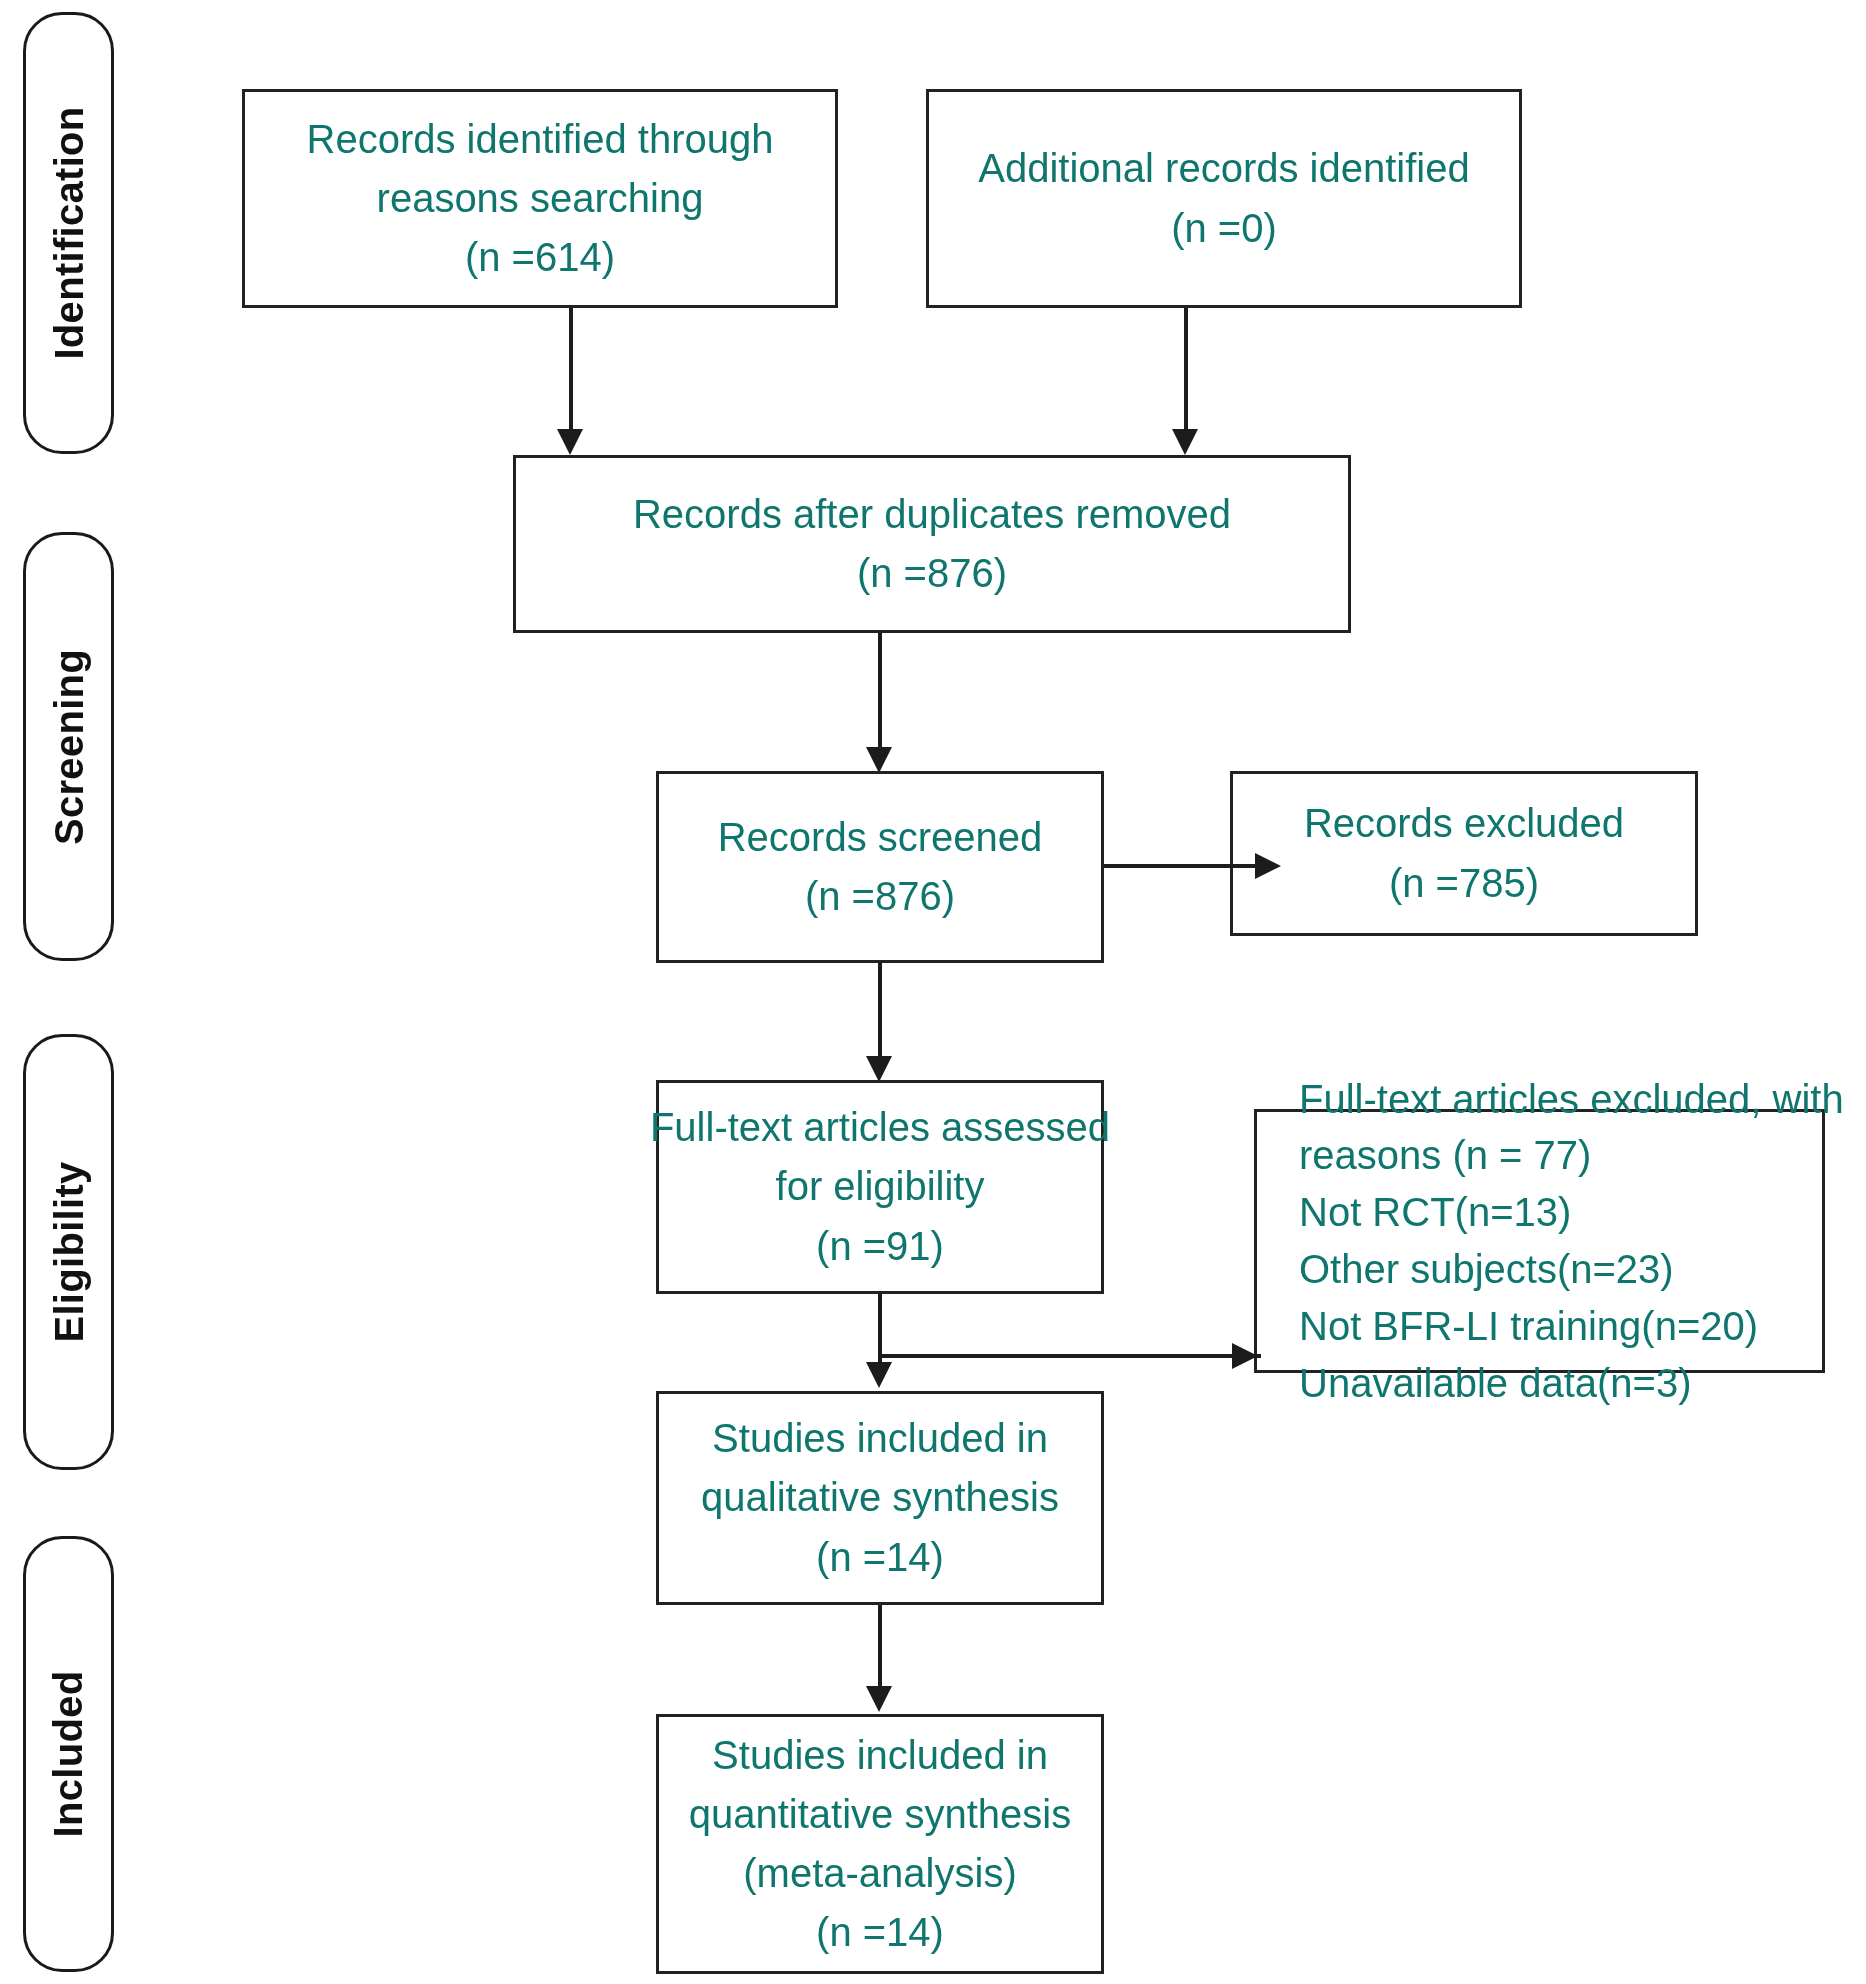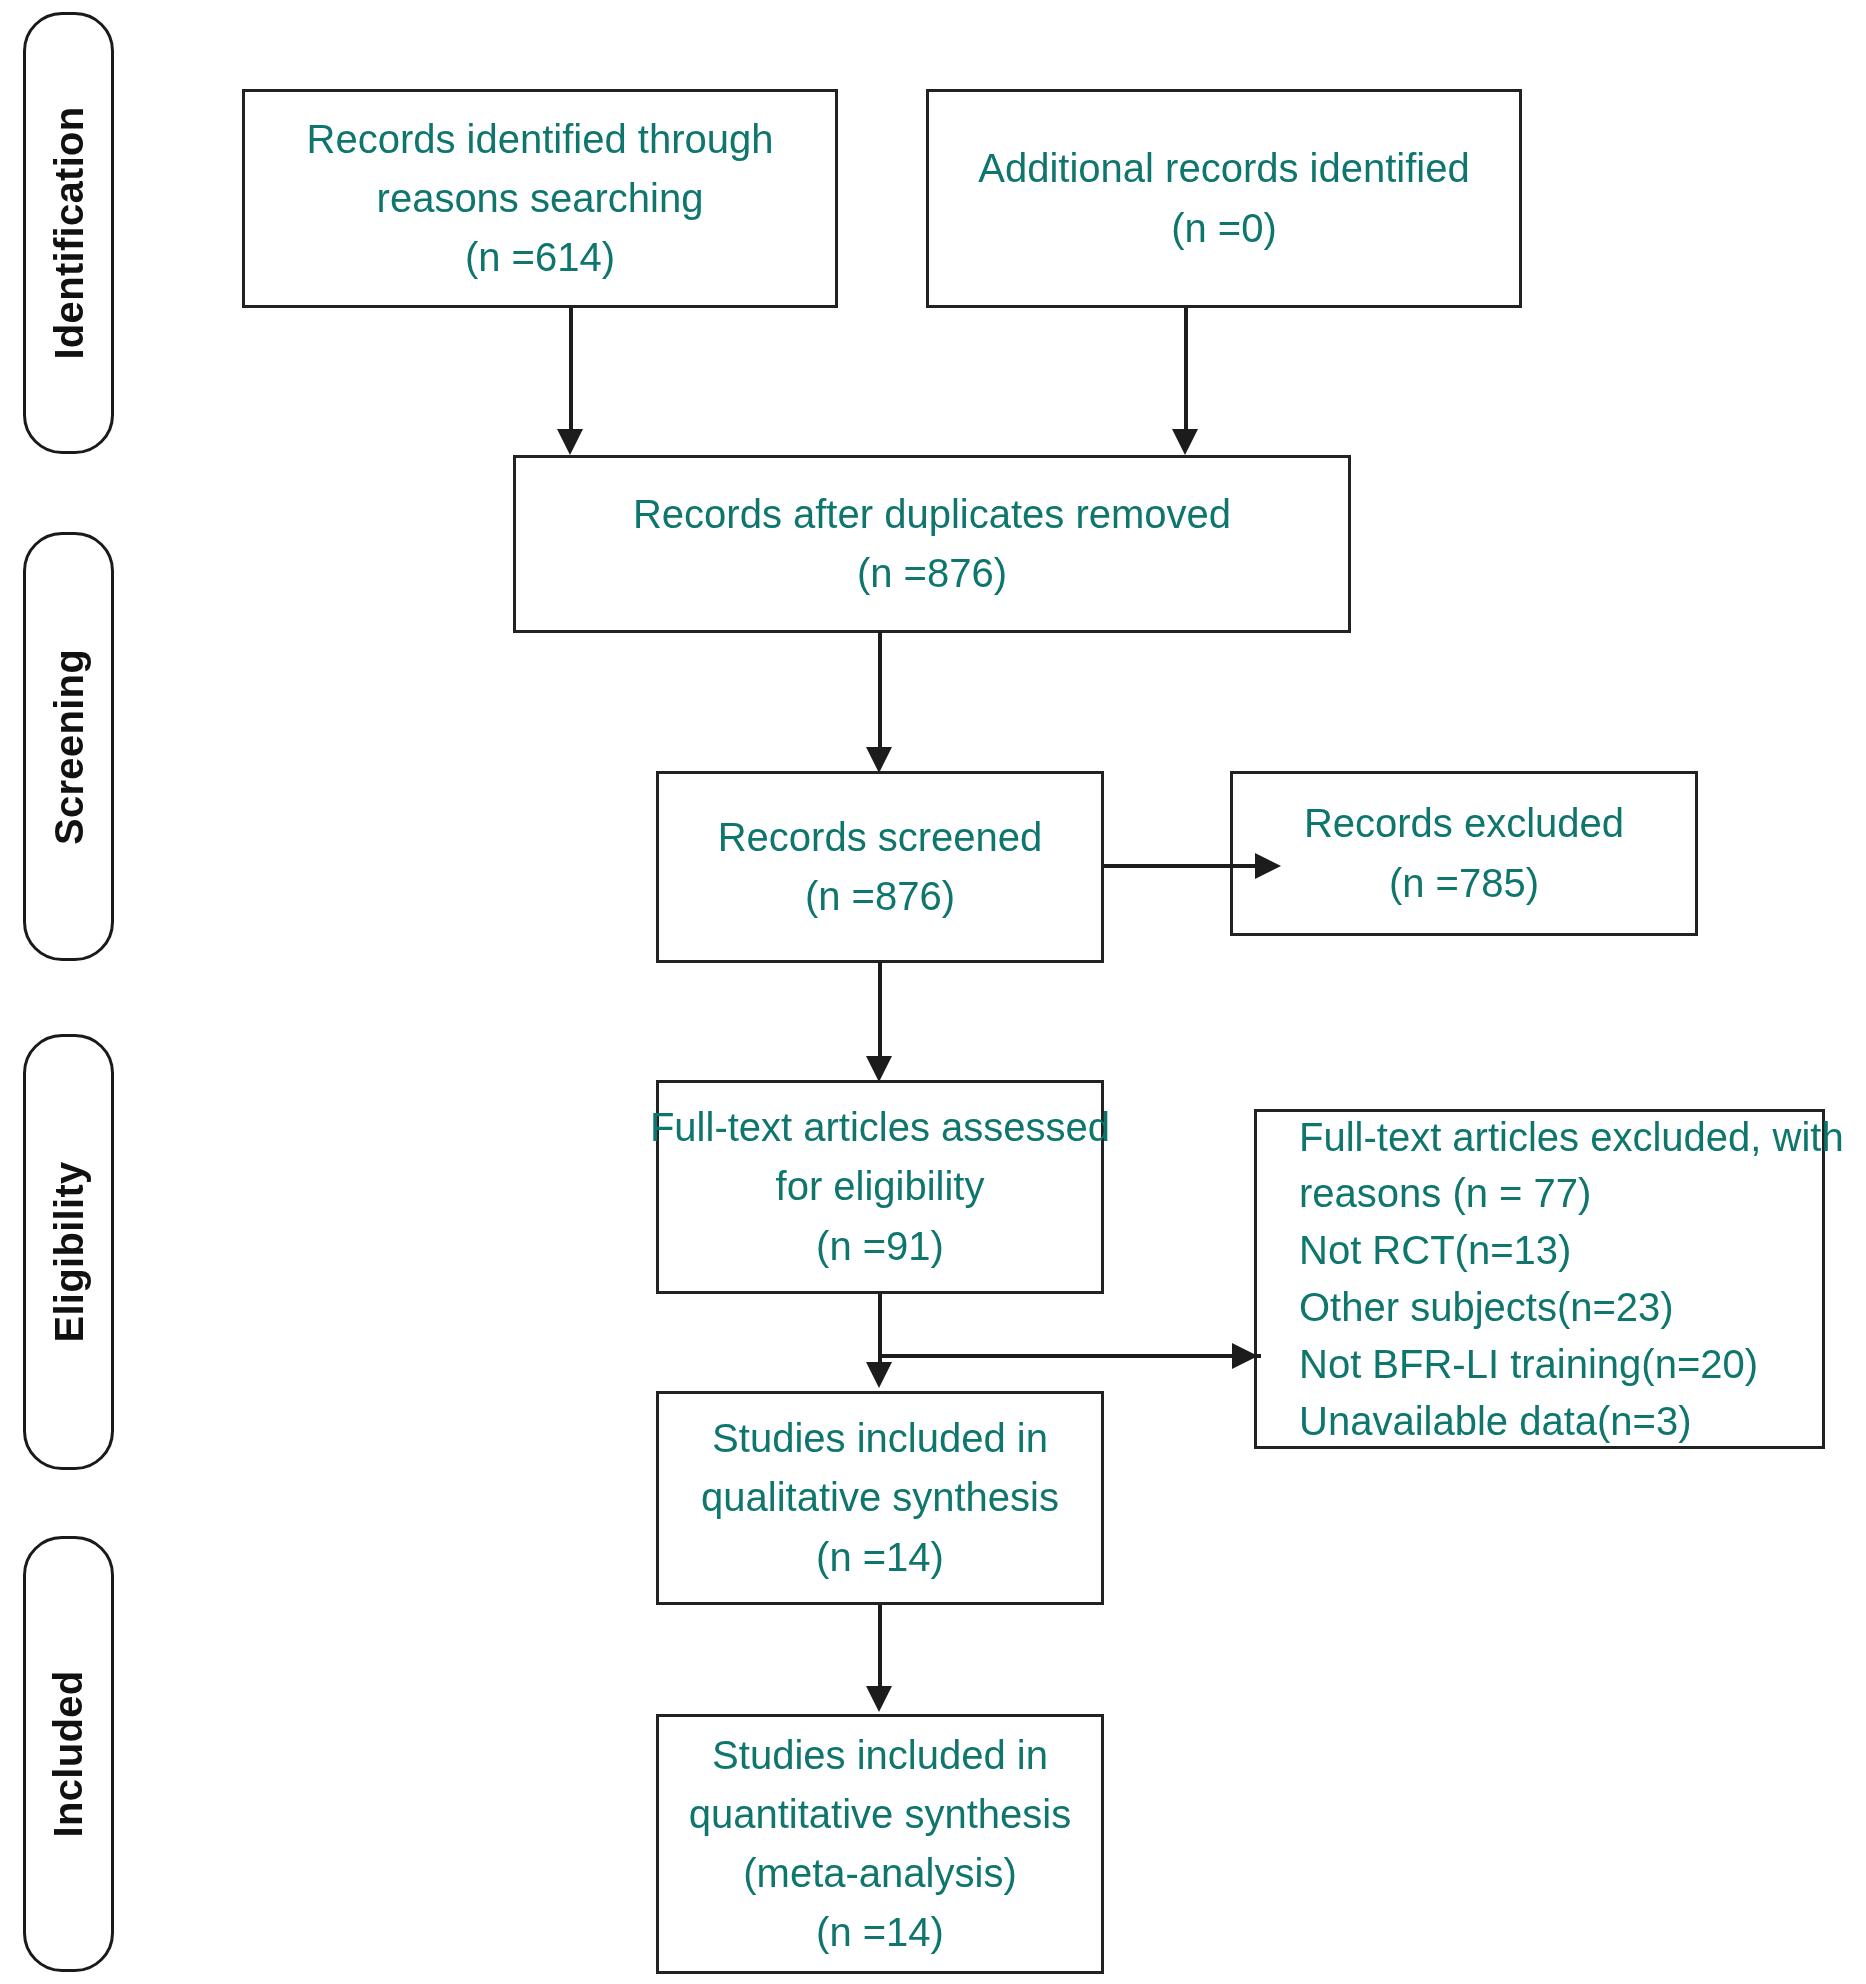--- a/index.html
+++ b/index.html
@@ -159,21 +159,21 @@
 
   <div class="vline" style="left:878px; top:962px; width:3.9px; height:110px;"></div>
   <div class="arrow-down" style="left:866px; top:1056px;"></div>
 
   <div class="flow-box" style="left:656px; top:1080px; width:448px; height:214px;">
     <div class="box-line">Full-text articles assessed</div>
     <div class="box-line">for eligibility</div>
     <div class="box-line">(n =91)</div>
   </div>
 
-  <div class="flow-box left-align" style="left:1254px; top:1109px; width:571px; height:340px;padding-left:42px;">
+  <div class="flow-box left-align" style="left:1254px; top:1109px; width:571px; height:264px;padding-left:42px;">
     <div class="box-line">Full-text articles excluded, with</div>
     <div class="box-line">reasons (n = 77)</div>
     <div class="box-line">Not RCT(n=13)</div>
     <div class="box-line">Other subjects(n=23)</div>
     <div class="box-line">Not BFR-LI training(n=20)</div>
     <div class="box-line">Unavailable data(n=3)</div>
   </div>
 
   <div class="vline" style="left:878px; top:1294px; width:3.9px; height:84px;"></div>
   <div class="arrow-down" style="left:866px; top:1362px;"></div>

